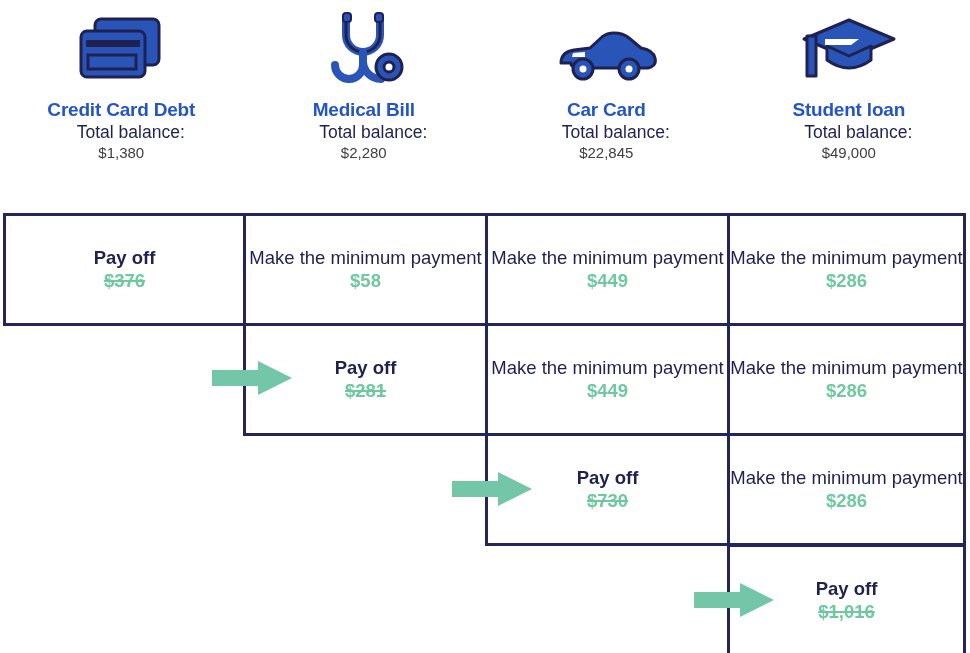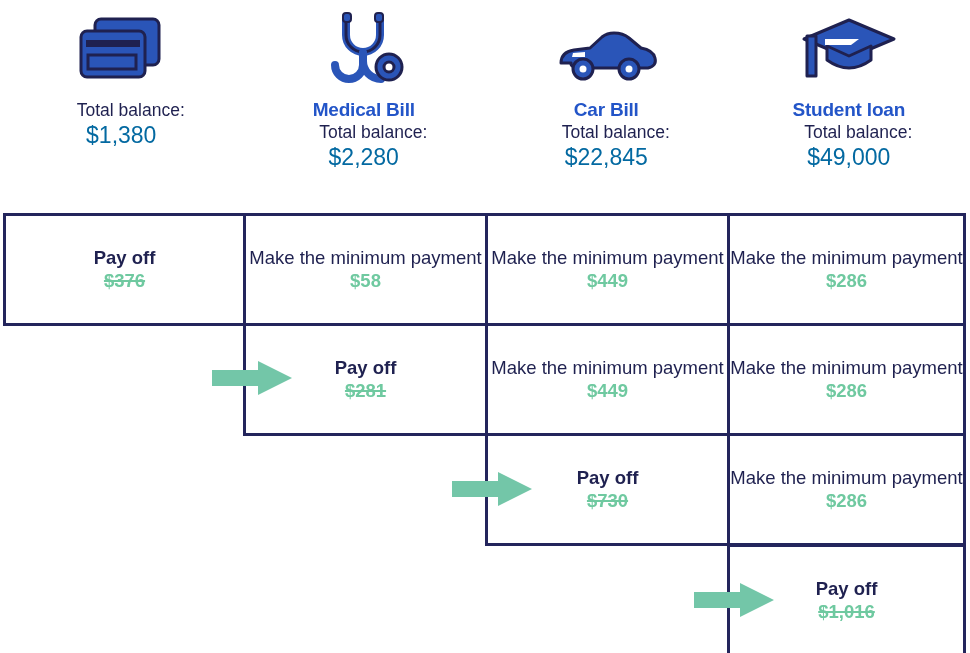--- a/index.html
+++ b/index.html
@@ -22,21 +22,21 @@
     padding-top:6px;box-sizing:border-box;
   }
   .icon-wrap{
     height:92px;display:flex;align-items:center;justify-content:center;
   }
   .debt-title{
     font-size:19px;font-weight:bold;color:#2355c8;
     letter-spacing:-0.2px;line-height:1.05;margin-top:2px;
   }
   .bal-label{font-size:17.5px;color:#1f2150;line-height:1.25;margin-top:2px;margin-left:19px;}
-  .bal-value{font-size:23px;color:#0369a1;line-height:1.2;}
+  .bal-value{font-size:15px;color:#404040;line-height:1.2;}
 
   
   .grid{position:absolute;left:3px;top:213px;width:963px;height:447px;}
   .cell{
     position:absolute;box-sizing:border-box;
     border:3px solid #23255c;
     display:flex;flex-direction:column;
     align-items:center;justify-content:center;
     background:#ffffff;
     text-align:center;
@@ -67,20 +67,21 @@
     <div class="head-col">
       <div class="icon-wrap">
         <svg width="96" height="78" viewBox="0 0 96 78">
           <rect class="ic-blue" x="22" y="6" width="64" height="46" rx="6"></rect>
           <rect class="ic-blue" x="8" y="18" width="64" height="46" rx="6"></rect>
           <rect x="13" y="27" width="54" height="7" fill="#1f2150"></rect>
           <rect class="ic-line" x="15" y="42" width="48" height="14"></rect>
           <rect x="19" y="46" width="40" height="5" fill="#2a55b8"></rect>
         </svg>
       </div>
+      <div class="debt-title">Credit Card Debt</div>
       <div class="bal-label">Total balance:</div>
       <div class="bal-value">$1,380</div>
     </div>
 
     <div class="head-col">
       <div class="icon-wrap">
         <svg width="96" height="86" viewBox="0 0 96 86">
           <path class="ic-line" style="stroke:#2a55b8;stroke-width:8;stroke-linecap:round" d="M30 8 v18 a17 17 0 0 0 34 0 V8"></path>
           <path class="ic-line" style="stroke:#1f2150;stroke-width:3;fill:none" d="M30 8 v18 a17 17 0 0 0 34 0 V8"></path>
           <path class="ic-line" style="stroke:#2a55b8;stroke-width:8;stroke-linecap:round;fill:none" d="M47 44 v12 a14 14 0 0 1 -14 14 a14 14 0 0 1 -14 -14"></path>
@@ -100,21 +101,21 @@
       <div class="icon-wrap">
         <svg width="110" height="66" viewBox="0 0 110 66">
           <path class="ic-blue" style="stroke-linecap:round" d="M10 44 q0 -11 13 -13 l16 -2 l12 -11 q5 -4 12 -4 q9 0 15 5 l12 10 q12 2 14 10 q2 8 -7 10 l-64 0 q-14 0 -13 -5 z"></path>
           <circle class="ic-blue" cx="32" cy="50" r="10"></circle>
           <circle class="ic-blue" cx="78" cy="50" r="10"></circle>
           <circle cx="32" cy="50" r="3.5" fill="#ffffff"></circle>
           <circle cx="78" cy="50" r="3.5" fill="#ffffff"></circle>
           <path d="M22 34 l12 -1 l0 5 l-13 0 z" fill="#ffffff"></path>
         </svg>
       </div>
-      <div class="debt-title">Car Bill</div>
+      <div class="debt-title">Car Card</div>
       <div class="bal-label">Total balance:</div>
       <div class="bal-value">$22,845</div>
     </div>
 
     <div class="head-col">
       <div class="icon-wrap">
         <svg width="100" height="80" viewBox="0 0 100 80">
           <path class="ic-blue" d="M50 8 L95 27 L50 46 L5 27 Z"></path>
           <path class="ic-blue" d="M28 34 v14 q22 16 44 0 V34 l-22 10 z"></path>
           <path class="ic-blue" d="M8 24 h9 v40 h-9 z"></path>

